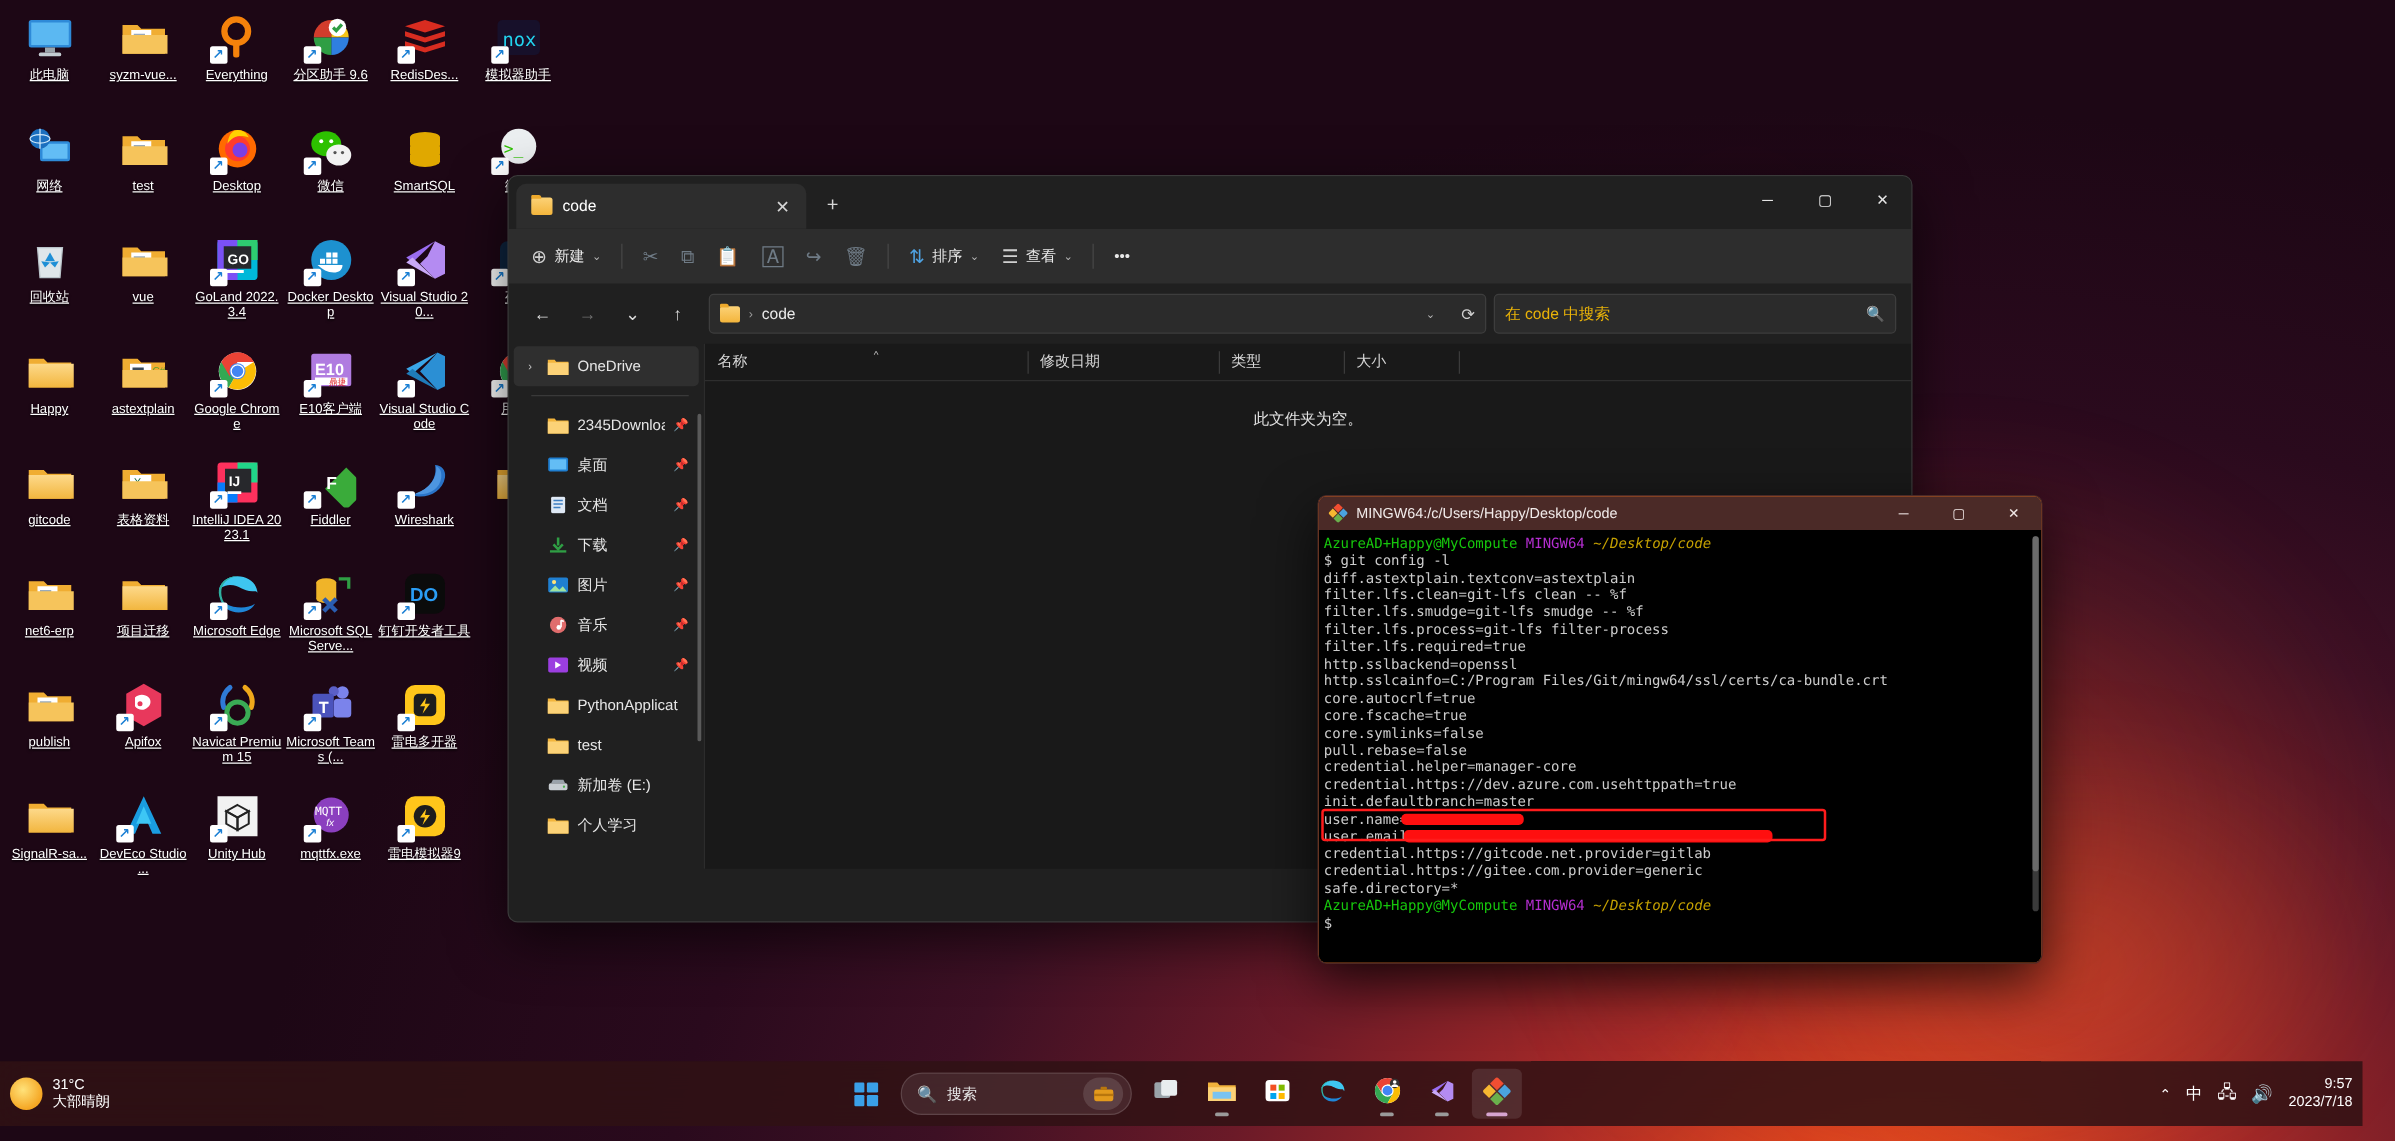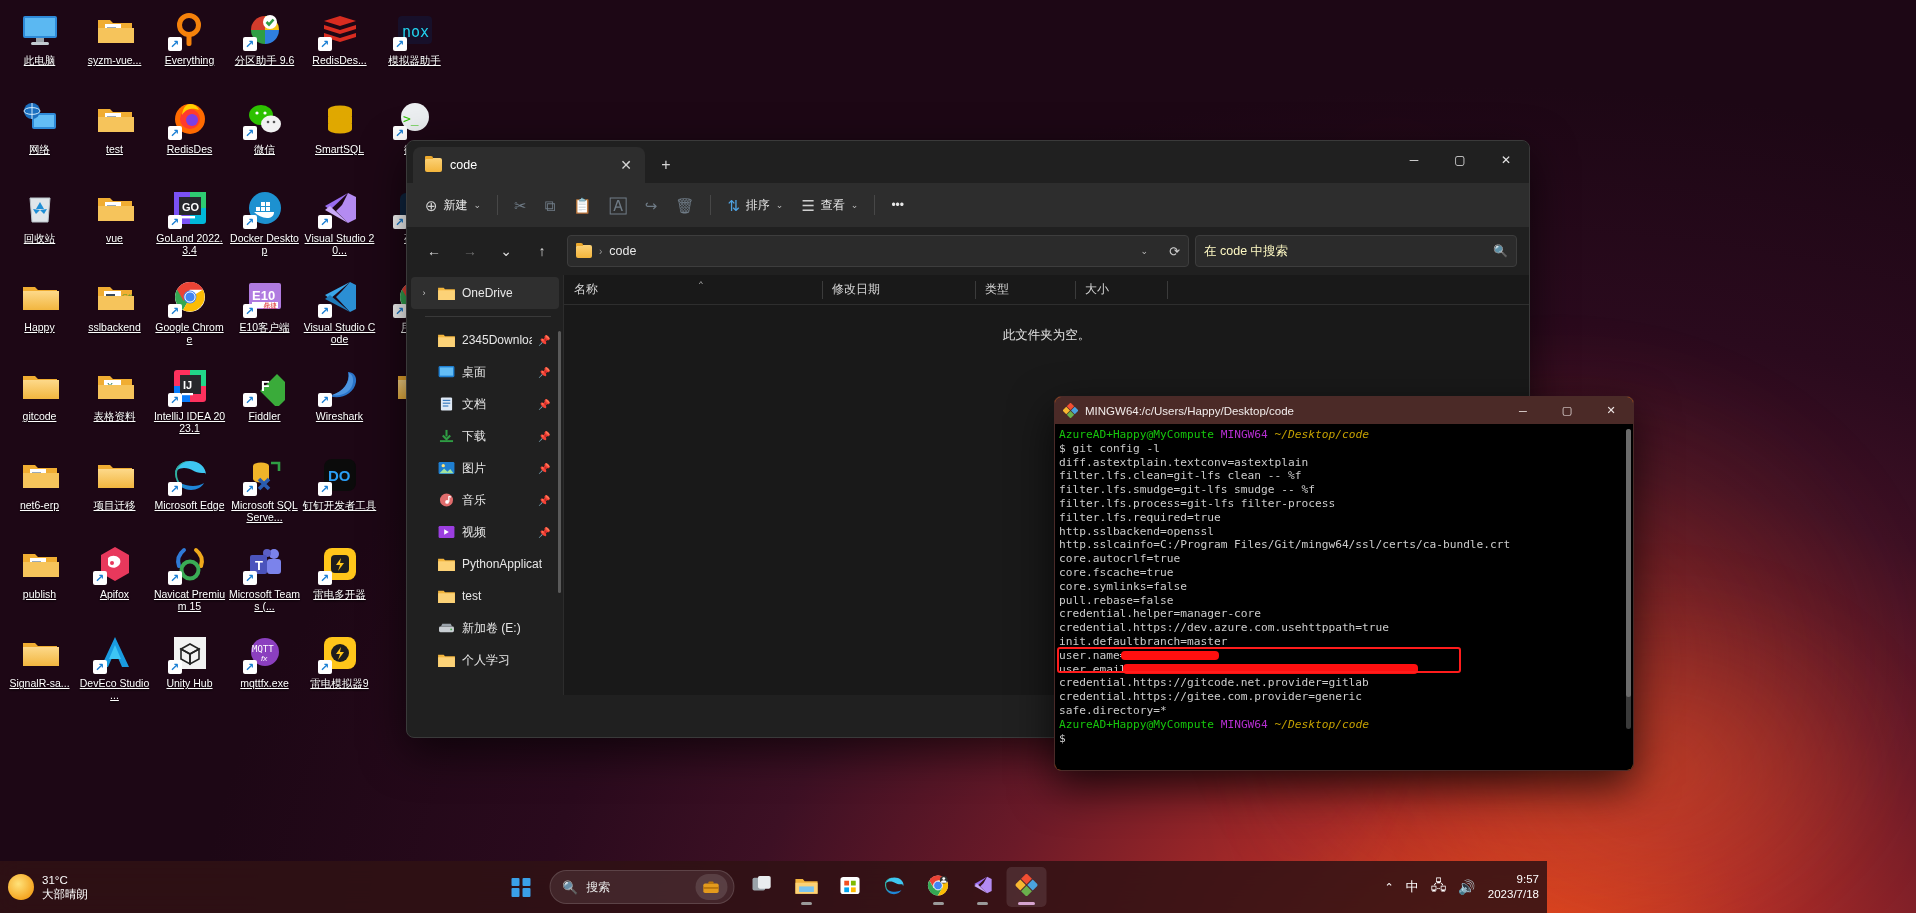--- a/index.html
+++ b/index.html
@@ -86,21 +86,21 @@
     color:#dcdcdc; font-size: 14px; border-radius: 4px; }
   .nav-btn.dim { color: #6e6e6e; }
   #addr-field { flex: 1; height: 32px; background:#2b2b2b; border:1px solid #3d3d3d; border-radius:4px;
     display: flex; align-items: center; padding: 0 8px; gap: 7px; margin-left: 4px; }
   .addr-folder { width:16px;height:13px;position:relative;background:linear-gradient(180deg,#fcd277,#f3b53c);border-radius:2px;flex:none;}
   .addr-folder::before{content:"";position:absolute;top:-2px;left:0;width:7px;height:3px;background:#eda92c;border-radius:1px 2px 0 0;}
   .addr-sep { color:#9a9a9a; font-size:10px; }
   .addr-text { font-size: 12.5px; color:#e9e9e9; flex:1; }
   #search-field { width: 322px; height: 32px; background:#2b2b2b; border:1px solid #3d3d3d; border-radius:4px;
     display:flex; align-items:center; padding: 0 8px; }
-  #search-field .ph { flex:1; font-size: 12.5px; color: #fef9c3; }
+  #search-field .ph { flex:1; font-size: 12.5px; color: #eab308; }
 
   #exp-body { display: flex; height: 420px; }
   #exp-nav { width: 156px; background:#202020; padding-top: 2px; position: relative; overflow:hidden; }
   .nav-item { height: 32px; display:flex; align-items:center; gap:7px; padding: 0 8px 0 6px; font-size:12px; color:#e7e7e7; border-radius:4px; margin: 0 4px; }
   .nav-item.sel { background:#2f2f2f; }
   .nav-chevron { width: 14px; text-align:center; color:#c8c8c8; font-size:9px; }
   .nav-icon { width:17px; height:15px; flex:none; position:relative; }
   .nav-lbl { flex:1; white-space:nowrap; overflow:hidden; }
   .pin { color:#a9a9a9; font-size:11px; transform: rotate(35deg); }
   .nav-divider { height:1px; background:#393939; margin: 7px 12px 7px 18px; }
@@ -141,21 +141,21 @@
   #gb-scroll { position:absolute; right: 2px; top: 32px; width: 5px; height: 300px; background:#3a3a3a; border-radius:3px;}
   #gb-scroll::after { content:""; position:absolute; left:0; top:0; width:5px; height: 268px; background:#6b6b6b; border-radius:3px; }
   #redact-box {
     position: absolute; left: 2px; width: 404px; height: 26px;
     border: 2px solid #ff1c1c; border-radius: 3px; pointer-events:none;
   }
   .redact-bar { position:absolute; background:#ff0f0f; border-radius: 4px; }
 
   
   #taskbar {
-    position: absolute; left: 0; bottom: 0; width: 1547px; height: 52px;
+    position: absolute; left: 0; bottom: 12px; width: 1890px; height: 52px;
     background: rgba(48,18,20,.86); backdrop-filter: blur(12px);
     display: flex; align-items: center;
   }
   #weather { position:absolute; left: 8px; display:flex; align-items:center; gap: 8px; color:#fff; }
   #weather .wsun { width: 26px; height: 26px; border-radius: 50%;
     background: radial-gradient(circle at 40% 38%, #ffe27a, #f5a623 70%); }
   #weather .wtxt { font-size: 11.5px; line-height: 14px; }
   #tb-center { position:absolute; left: 50%; transform: translateX(-50%); display:flex; align-items:center; gap: 8px; }
   .tb-start { width: 40px; height: 40px; display:flex; align-items:center; justify-content:center; border-radius:5px;}
   .winlogo { width: 19px; height: 19px; display:grid; grid-template-columns: 1fr 1fr; grid-template-rows:1fr 1fr; gap: 2.5px;}
@@ -257,21 +257,21 @@
         </svg></div>
       <div class="lbl">test</div>
     </div>
     <div class="dicon">
       <div class="glyph"><svg width="40" height="40" viewBox="0 0 40 40">
           <circle cx="20" cy="20" r="15" fill="#ff6a00"></circle>
           <circle cx="20" cy="20" r="10" fill="#ff3b2e"></circle>
           <circle cx="22" cy="21" r="6" fill="#7b3fe4"></circle>
           <path d="M20 5c7 0 9 6 9 6s-4-2-9-1-8 6-8 6 1-11 8-11z" fill="#ffd100"></path>
         </svg><span class="shortcut-arrow"></span></div>
-      <div class="lbl">RedisDes</div>
+      <div class="lbl">Desktop</div>
     </div>
     <div class="dicon">
       <div class="glyph"><svg width="40" height="40" viewBox="0 0 40 40">
           <ellipse cx="16" cy="16" rx="12" ry="10" fill="#2dc100"></ellipse>
           <ellipse cx="26" cy="25" rx="10" ry="8.4" fill="#f2f2f2"></ellipse>
           <circle cx="12" cy="14" r="1.6" fill="#fff"></circle>
           <circle cx="20" cy="14" r="1.6" fill="#fff"></circle>
           <circle cx="23" cy="23" r="1.3" fill="#555"></circle>
           <circle cx="29" cy="23" r="1.3" fill="#555"></circle>
         </svg><span class="shortcut-arrow"></span></div>
@@ -372,21 +372,21 @@
       <div class="lbl">Happy</div>
     </div>
     <div class="dicon">
       <div class="glyph"><svg width="40" height="40" viewBox="0 0 40 40">
           <path d="M3 10h12l3 3h19v20H3z" fill="#f0ad32"></path>
           <rect x="9" y="14" width="17" height="11" fill="#fff"></rect>
           <rect x="11" y="17" width="9" height="4" fill="#3a4a5a"></rect>
           <text x="27" y="22" font-size="8" fill="#5aa02c">C#</text>
           <path d="M3 19h36v14H3z" fill="#f6c45b"></path>
         </svg></div>
-      <div class="lbl">sslbackend</div>
+      <div class="lbl">astextplain</div>
     </div>
     <div class="dicon">
       <div class="glyph"><svg width="40" height="40" viewBox="0 0 40 40">
           <circle cx="20" cy="20" r="15" fill="#fff"></circle>
           <path d="M20 5a15 15 0 0 1 13 7.6H20z" fill="#ea4335" transform="rotate(0 20 20)"></path>
           <path d="M7 12.6A15 15 0 0 0 13 33l6.5-11.3z" fill="#34a853"></path>
           <path d="M33 12.6A15 15 0 0 1 13 33l7-12.2z" fill="#fbbc05"></path>
           <path d="M20 5a15 15 0 0 0-13 7.6l6.7 11.3L20 12.6H33A15 15 0 0 0 20 5z" fill="#ea4335"></path>
           <circle cx="20" cy="20" r="6.4" fill="#4285f4"></circle>
           <circle cx="20" cy="20" r="5.1" fill="#4285f4" stroke="#fff" stroke-width="1"></circle>

